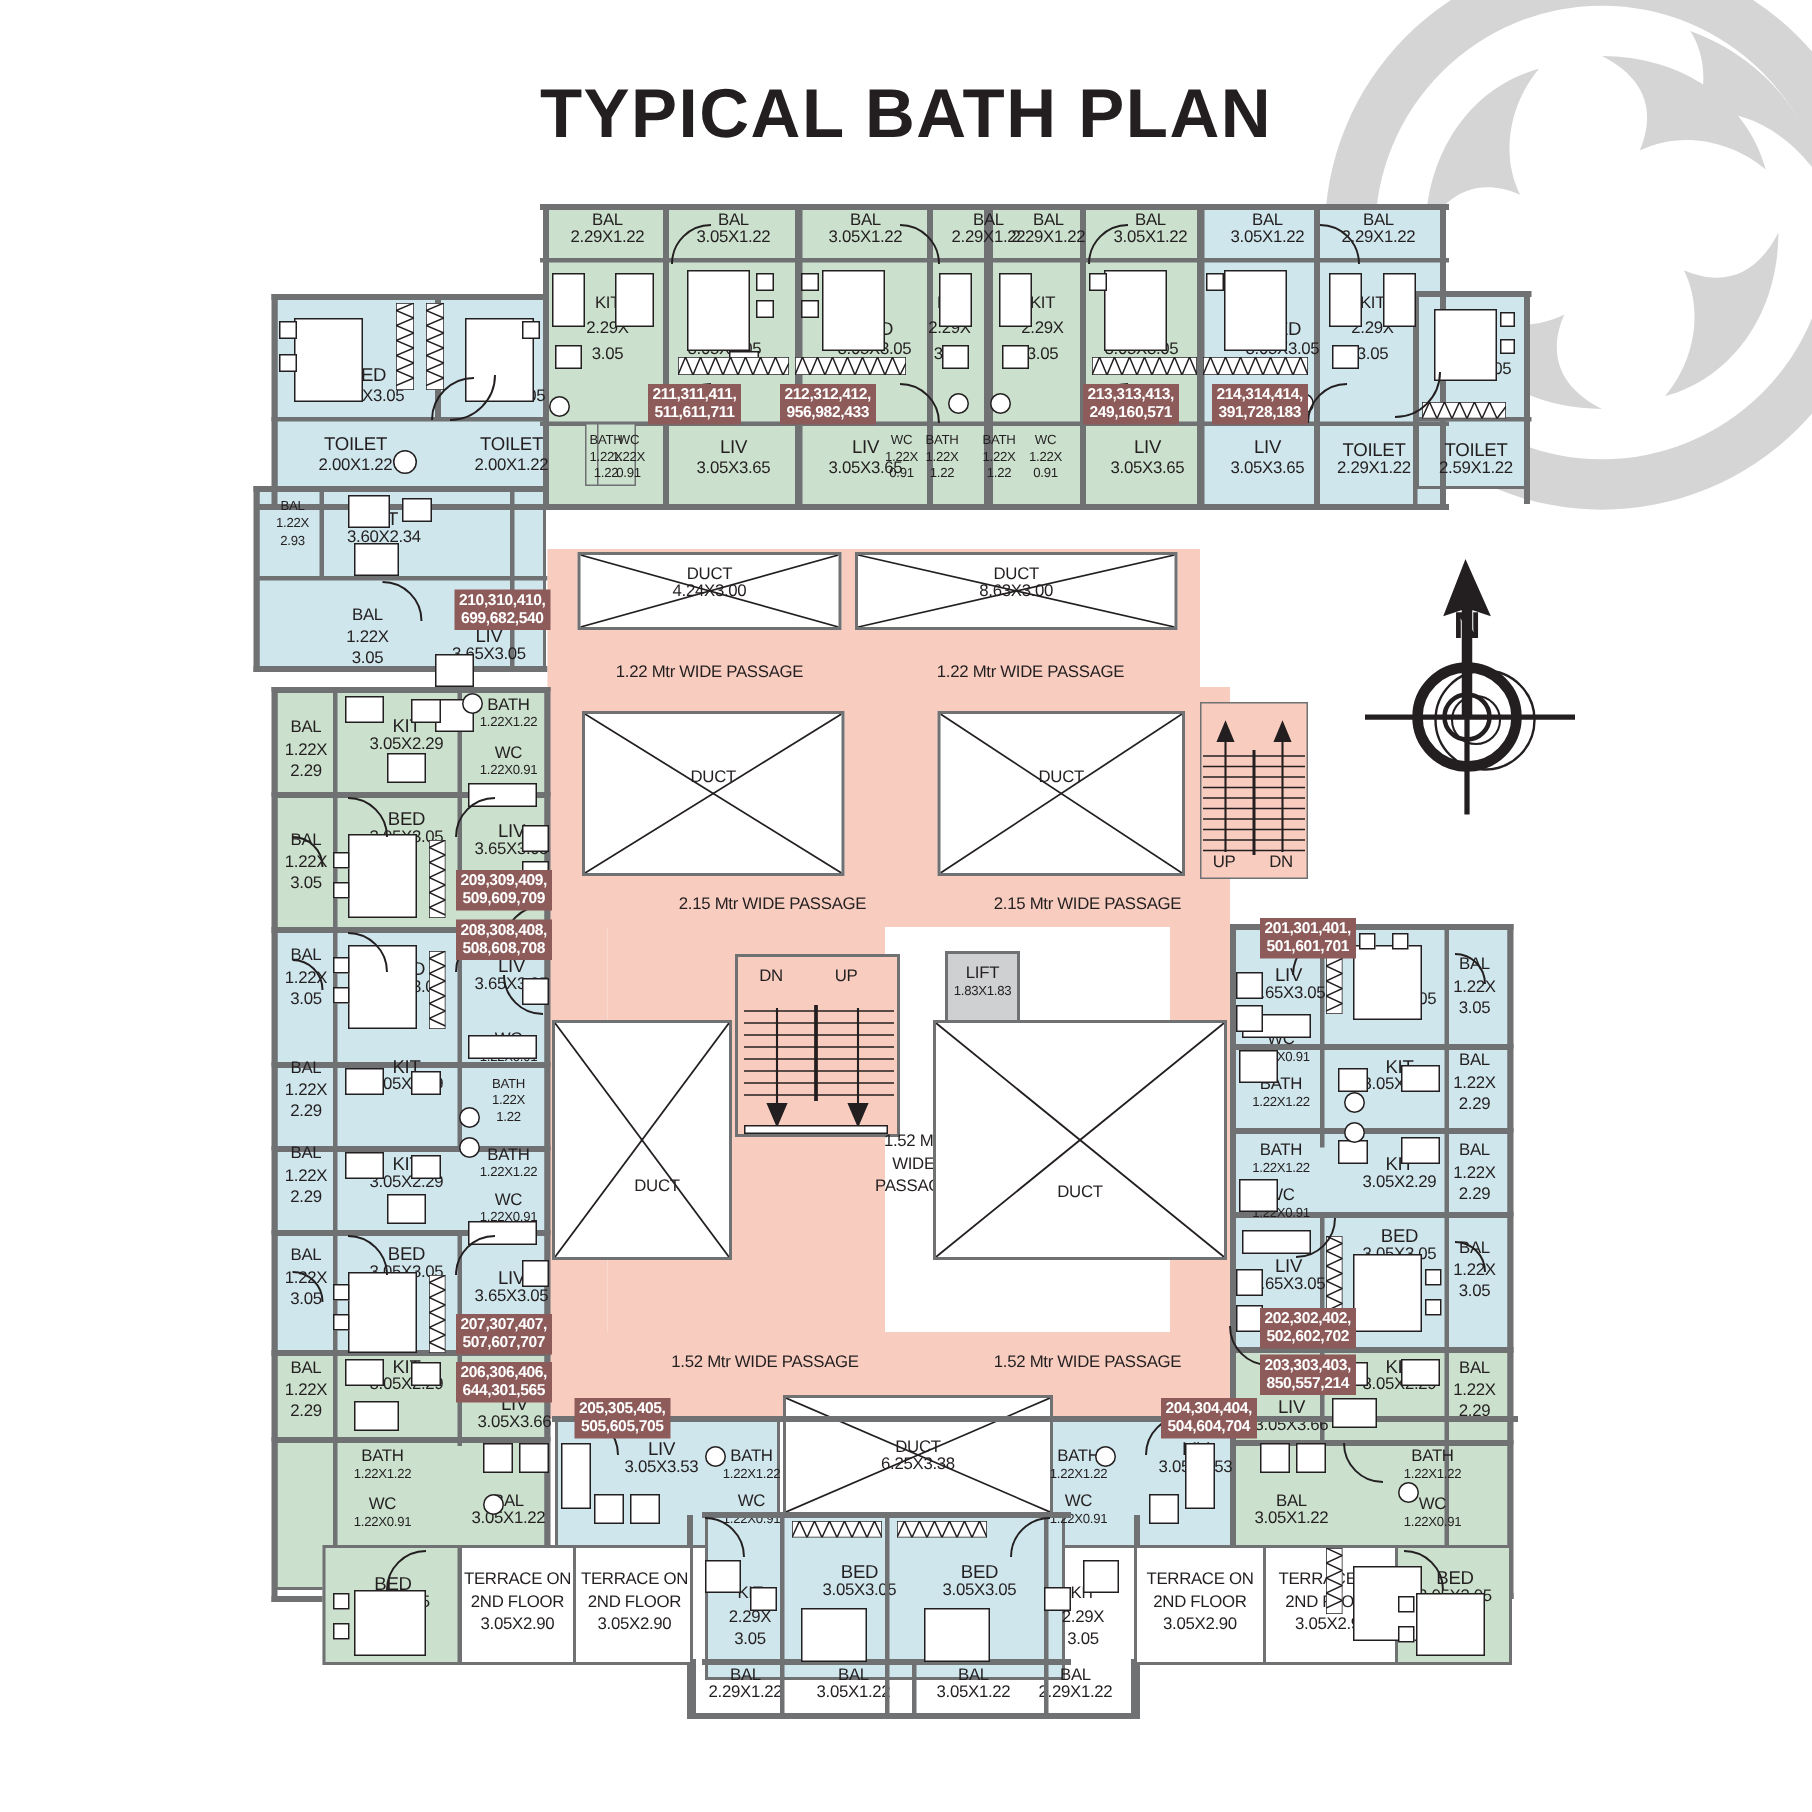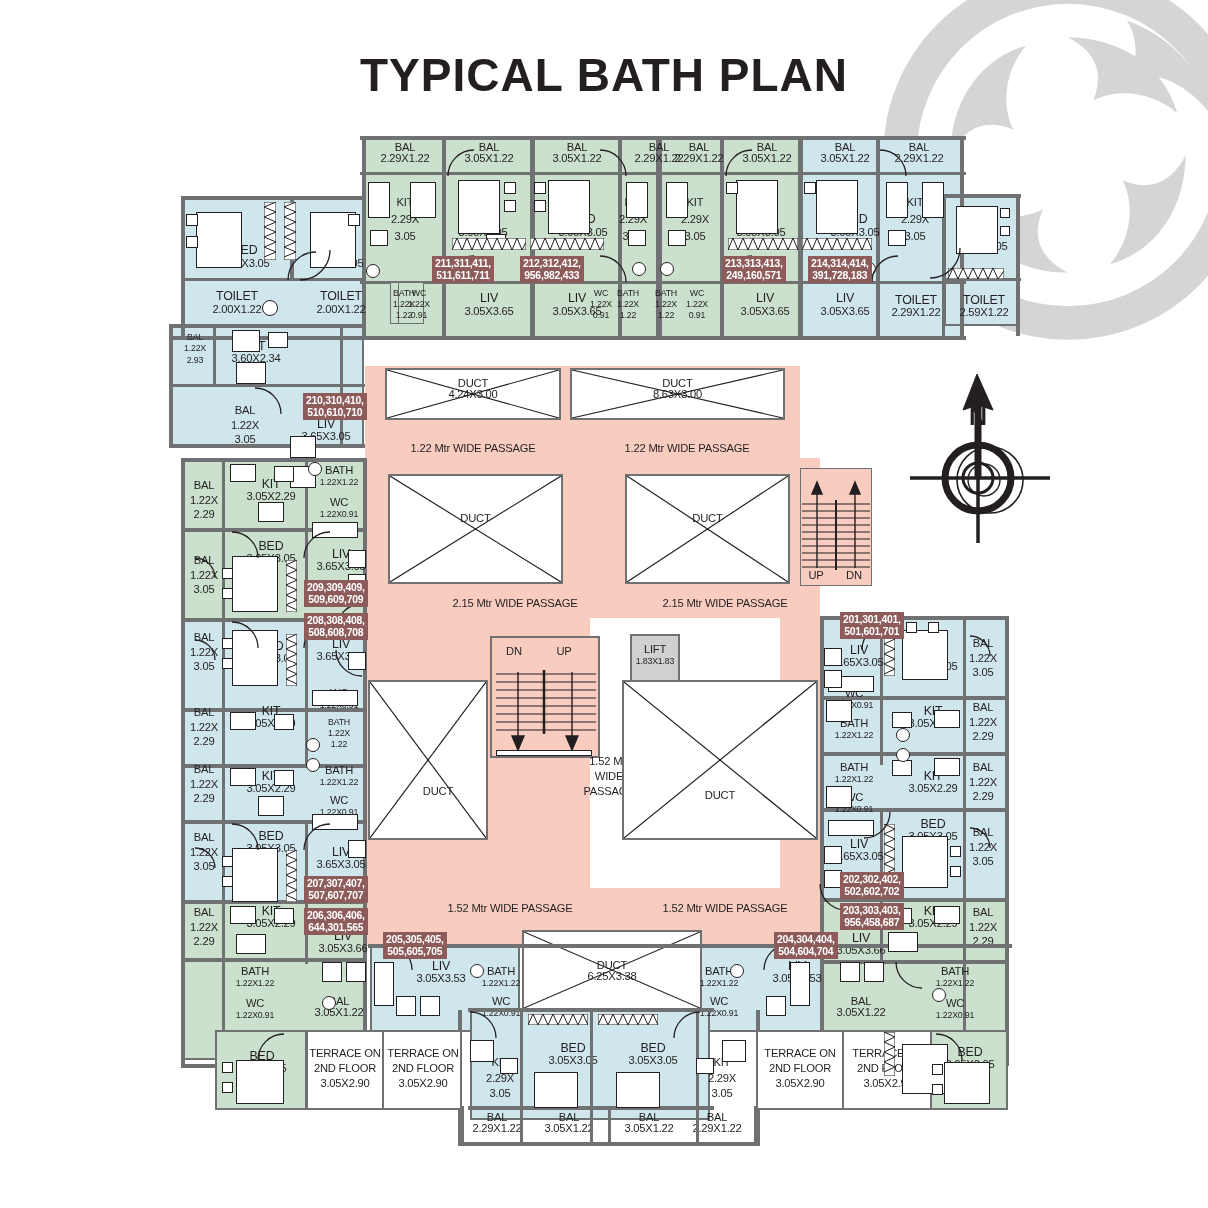--- a/index.html
+++ b/index.html
@@ -213,21 +213,21 @@
 
   <div class="unit" style="left:432px;top:256px;">
     <span>211,311,411,</span><br><span>511,611,711</span></div>
   <div class="unit" style="left:520px;top:256px;">
     <span>212,312,412,</span><br><span>956,982,433</span></div>
   <div class="unit" style="left:722px;top:256px;">
     <span>213,313,413,</span><br><span>249,160,571</span></div>
   <div class="unit" style="left:808px;top:256px;">
     <span>214,314,414,</span><br><span>391,728,183</span></div>
   <div class="unit" style="left:303px;top:393px;">
-    <span>210,310,410,</span><br><span>510,610,710</span></div>
+    <span>210,310,410,</span><br><span>699,682,540</span></div>
 
   <div class="z pink" style="left:365px;top:366px;width:435px;height:92px;"></div>
   <div class="z pink" style="left:365px;top:458px;width:435px;height:160px;"></div>
   <div class="z pink" style="left:365px;top:618px;width:40px;height:300px;"></div>
   <div class="z pink" style="left:780px;top:458px;width:40px;height:460px;"></div>
   <div class="z pink" style="left:365px;top:888px;width:455px;height:58px;"></div>
   <div class="z pink" style="left:405px;top:618px;width:185px;height:300px;"></div>
   <div class="z pink" style="left:800px;top:468px;width:72px;height:118px;"></div>
 
   <div class="duct" style="left:385px;top:368px;width:176px;height:52px;">
@@ -534,21 +534,21 @@
   <div class="lbl" style="left:924px;top:966px;width:62px;">
     <span>BATH</span><br><span class="lbl xs" style="position:static">1.22X1.22</span></div>
   <div class="lbl" style="left:924px;top:998px;width:62px;">
     <span>WC</span><br><span class="lbl xs" style="position:static">1.22X0.91</span></div>
 
   <div class="unit" style="left:840px;top:612px;">
     <span>201,301,401,</span><br><span>501,601,701</span></div>
   <div class="unit" style="left:840px;top:872px;">
     <span>202,302,402,</span><br><span>502,602,702</span></div>
   <div class="unit" style="left:840px;top:903px;">
-    <span>203,303,403,</span><br><span>956,458,687</span></div>
+    <span>203,303,403,</span><br><span>850,557,214</span></div>
   <div class="unit" style="left:774px;top:932px;">
     <span>204,304,404,</span><br><span>504,604,704</span></div>
 
   <div class="z green ol" style="left:930px;top:1030px;width:78px;height:80px;"></div>
   <div class="lbl" style="left:930px;top:1046px;width:80px;">
     <span class="lbl m" style="position:static">BED</span><br><span>3.05X3.05</span></div>
 
   <div class="z blue ol" style="left:370px;top:946px;width:150px;height:86px;"></div>
   <div class="z blue ol" style="left:700px;top:946px;width:122px;height:86px;"></div>
   <div class="z blue ol" style="left:470px;top:1010px;width:240px;height:110px;"></div>

